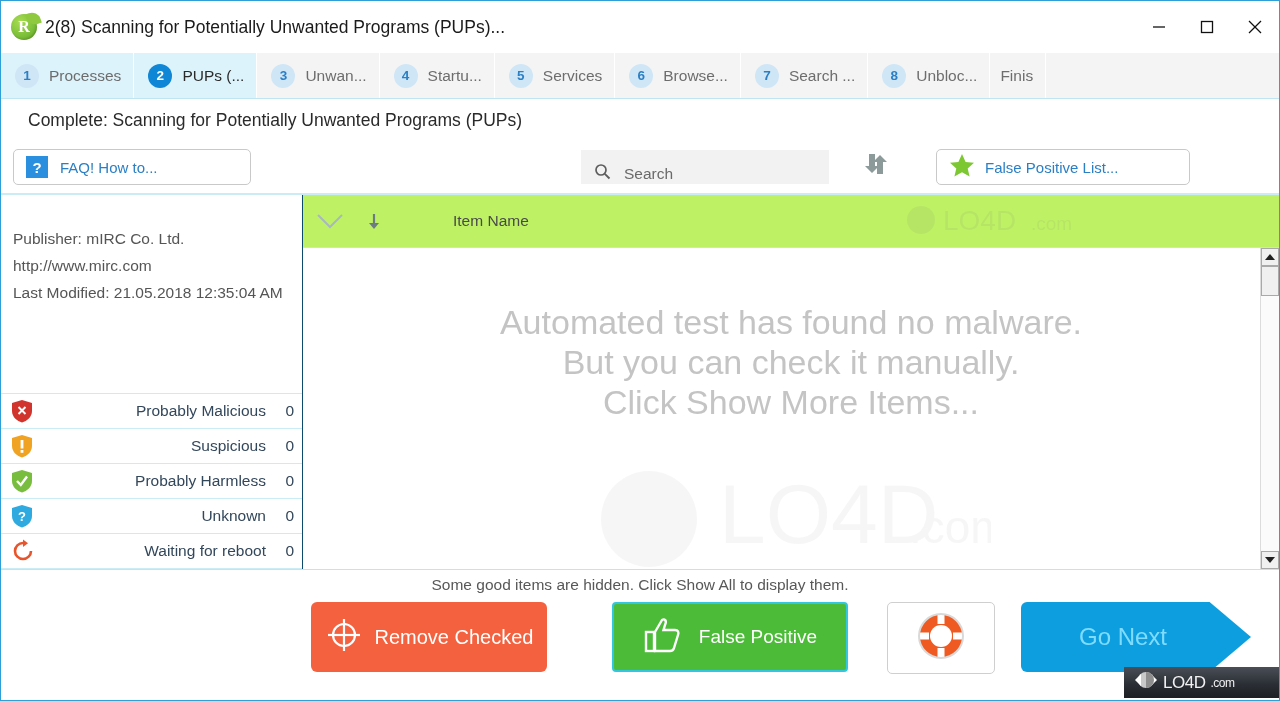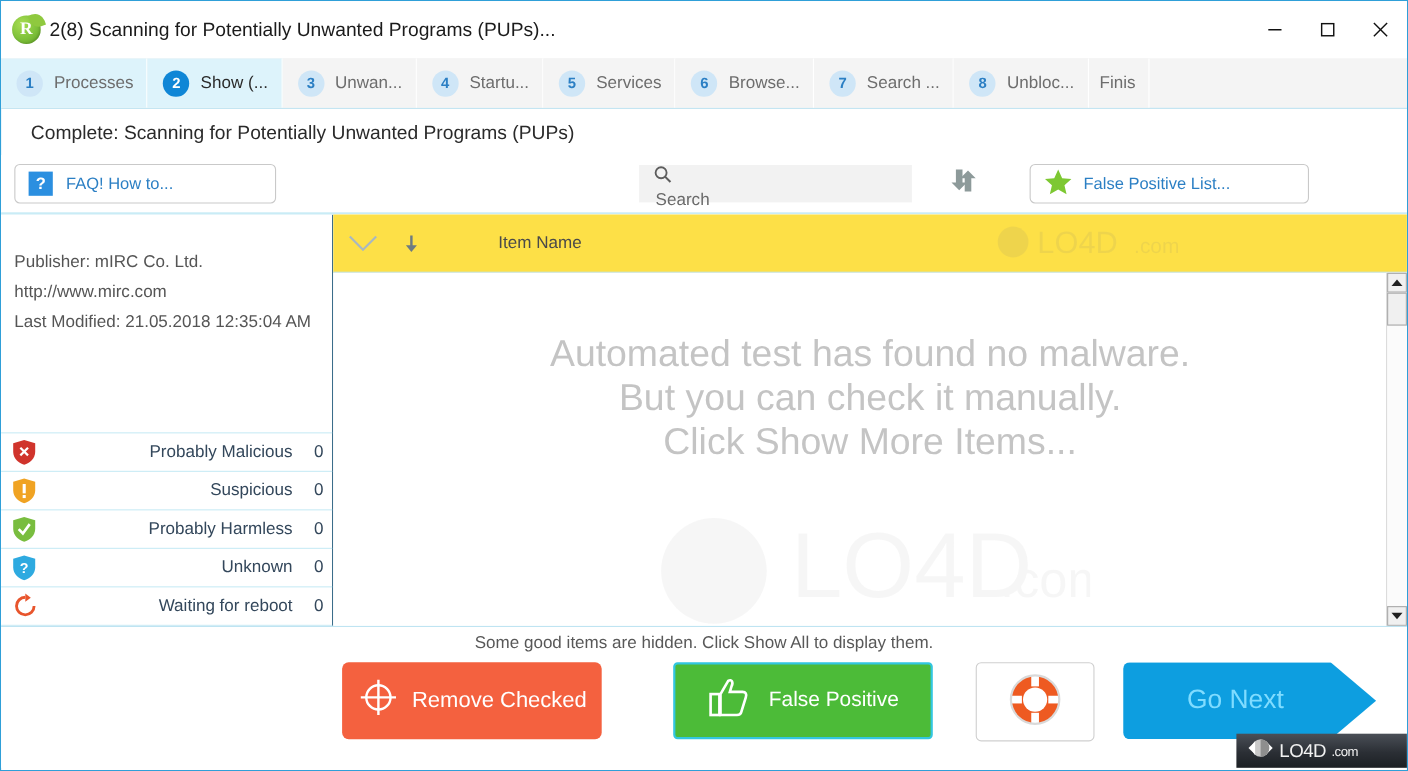--- a/index.html
+++ b/index.html
@@ -150,24 +150,24 @@
     background: #2b8fe0;
     color: #fff;
     font-size: 15px; font-weight: bold;
     display: flex; align-items: center; justify-content: center;
     flex: none;
   }
   .search-box {
     position: absolute; left: 580px;
     width: 248px; height: 34px;
     background: #f2f2f2;
-    display: flex; align-items: flex-start;
+    display: flex; align-items: flex-end;
+    gap: 11px;
     padding-left: 13px;
     box-sizing: border-box;
-    flex-direction: column;
   }
   .search-box input {
     border: none; outline: none; background: transparent;
     font-family: "Liberation Sans", sans-serif;
     font-size: 15.5px; color: #5d5d5d;
     width: 180px;
   }
   .search-box input::placeholder { color: #6a6a6a; }
   .refresh-icon {
     position: absolute; left: 858px;
@@ -215,21 +215,21 @@
 
   
   .listpane {
     flex: 1;
     position: relative;
     background: #ffffff;
     display: flex; flex-direction: column;
   }
   .list-header {
     height: 52px;
-    background: #fde047;
+    background: #bef264;
     border-bottom: 1px solid #bfe4f2;
     display: flex; align-items: center;
     gap: 0;
     position: relative;
   }
   .lh-chevron { width: 54px; display: flex; justify-content: center; color: #a9b8c0; }
   .lh-arrow { width: 34px; display: flex; justify-content: center; color: #6d7b82; }
   .lh-title {
     margin-left: 62px;
     font-size: 15.5px;
@@ -387,21 +387,21 @@
     </div>
   </div>
 
   <div class="tabstrip">
     <div class="tab lit">
       <span class="tab-num">1</span>
       <span>Processes</span>
     </div>
     <div class="tab active">
       <span class="tab-num">2</span>
-      <span>Show (...</span>
+      <span>PUPs (...</span>
     </div>
     <div class="tab">
       <span class="tab-num">3</span>
       <span>Unwan...</span>
     </div>
     <div class="tab">
       <span class="tab-num">4</span>
       <span>Startu...</span>
     </div>
     <div class="tab">

